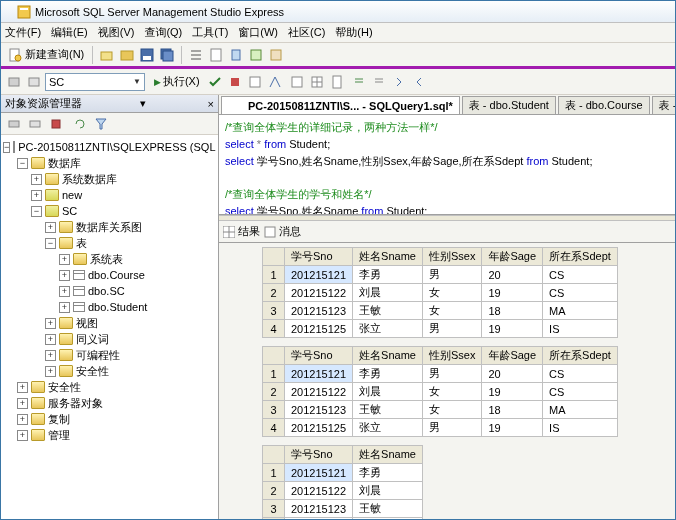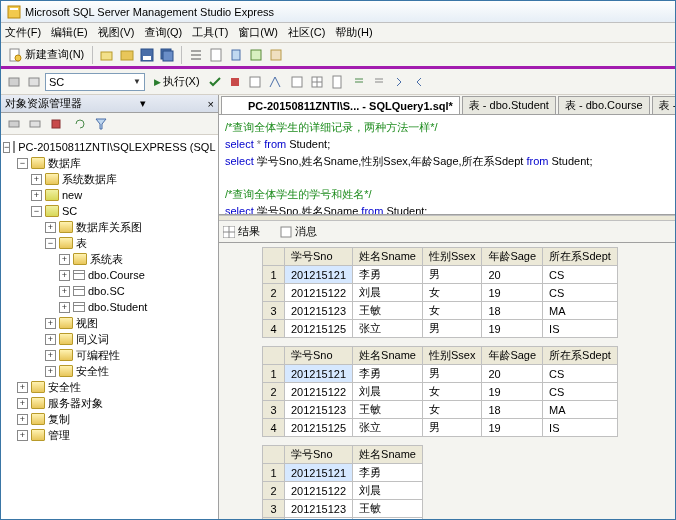--- a/index.html
+++ b/index.html
@@ -1,17 +1,17 @@
 <!DOCTYPE html>
 <html><head>
 <meta charset="utf-8">
 <style>
 * { box-sizing: border-box; margin: 0; padding: 0; font-family: "Microsoft YaHei", Tahoma, Arial, sans-serif; font-size: 11px; }
 body { background: #fff; width: 676px; height: 520px; overflow: hidden; border: 1px solid #3a76a6; }
-.titlebar { background: linear-gradient(#fdfefe,#e6eef6); height: 22px; display: flex; align-items: center; padding: 0 6px; border-bottom: 1px solid #c0c0c0; }
+.titlebar { background: linear-gradient(#fdfefe,#e6eef6); height: 22px; display: flex; align-items: center; padding: 0 16px; border-bottom: 1px solid #c0c0c0; }
 .titlebar svg { margin-right: 4px; }
 .menubar { background: #f4f4f0; height: 20px; display: flex; align-items: center; padding: 0 4px; border-bottom: 1px solid #d4d0c8; }
 .menubar span { margin-right: 10px; cursor: default; }
 .toolbar { background: #f4f4f0; height: 26px; display: flex; align-items: center; padding: 0 4px; border-bottom: 3px solid #a21caf; gap: 2px; }
 .toolbar .sep { width: 1px; height: 18px; background: #c0c0c0; margin: 0 3px; }
 .icon-btn { width: 18px; height: 18px; display: flex; align-items: center; justify-content: center; cursor: pointer; }
 .toolbar2 { background: #f4f4f0; height: 26px; display: flex; align-items: center; padding: 0 4px; border-bottom: 1px solid #d4d0c8; gap: 2px; }
 .combo { border: 1px solid #7f9db9; background: #fff; height: 18px; min-width: 100px; display: flex; align-items: center; padding: 0 3px; margin-right: 3px; }
 .combo .arrow { margin-left: auto; font-size: 8px; color: #333; }
 .exec-btn { display: flex; align-items: center; height: 18px; padding: 0 4px; cursor: pointer; }
@@ -31,21 +31,21 @@
 .tree-node .tbl::before { content:""; position:absolute; top:2px; left:0; right:0; height:1px; background:#888; }
 .content { flex: 1; display: flex; flex-direction: column; overflow: hidden; }
 .tabs { height: 20px; background: #f4f4f0; display: flex; align-items: flex-end; border-bottom: 1px solid #a0a0a0; padding-left: 2px; overflow: hidden; }
 .tab { height: 18px; border: 1px solid #a0a0a0; border-bottom: none; background: #e8e8e0; padding: 0 6px; display: flex; align-items: center; margin-right: 2px; font-size: 10px; cursor: pointer; white-space: nowrap; }
 .tab.active { background: #fff; font-weight: bold; padding-left: 26px; }
 .editor { background: #fff; padding: 4px 6px; font-family: Consolas,"Courier New",monospace; font-size: 12px; line-height: 16px; height: 100px; overflow: hidden; border-bottom: 1px solid #a0a0a0; white-space: pre; }
 .kw { color: #0000cd; }
 .cmt { color: #1e8c1e; }
 .op { color: #7a7a7a; }
 .splitter { height: 6px; background: #ece9d8; border-top: 1px solid #c0c0c0; border-bottom: 1px solid #c0c0c0; cursor: row-resize; }
-.result-tabs { height: 22px; background: #f4f4f0; display: flex; align-items: center; padding: 0 4px; border-bottom: 1px solid #a0a0a0; gap: 20px; }
+.result-tabs { height: 22px; background: #f4f4f0; display: flex; align-items: center; padding: 0 4px; border-bottom: 1px solid #a0a0a0; gap: 4px; }
 .result-tabs .rt { display: flex; align-items: center; gap: 3px; cursor: pointer; }
 .grids { flex: 1; overflow: auto; background: #f4f4f0; padding: 4px; }
 .grid { border-collapse: collapse; background: #fff; margin-bottom: 8px; margin-left: 39px; }
 .grid th, .grid td { border: 1px solid #c0c0c0; padding: 1px 6px; text-align: left; font-size: 11px; height: 16px; }
 .grid th { background: #ece9d8; font-weight: normal; }
 .grid .rowhdr { background: #ece9d8; text-align: center; width: 22px; }
 .grid td.sel { background: #d6e8ff; }
 .new-query { display: flex; align-items: center; gap: 3px; padding: 0 3px; cursor: pointer; }
 </style>
 </head>

